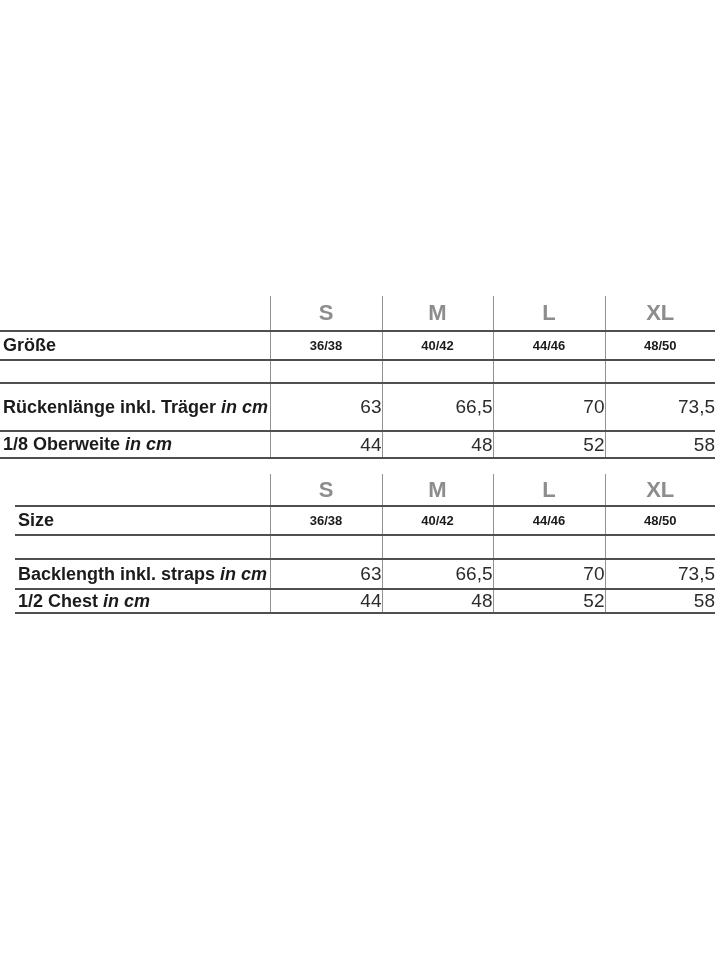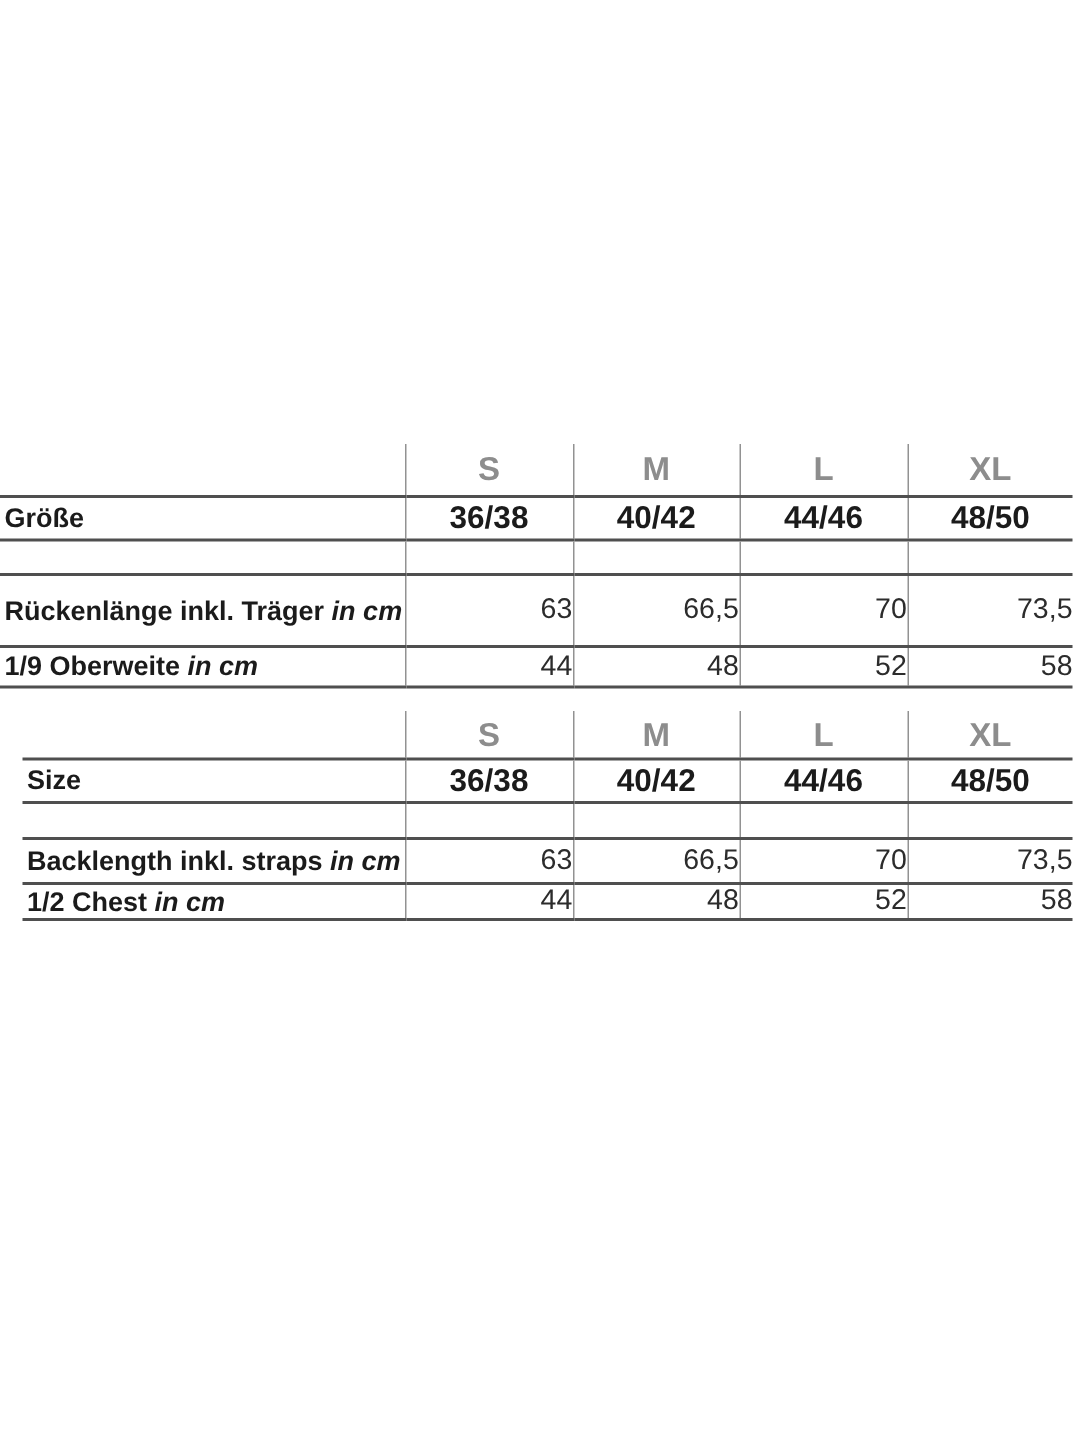--- a/index.html
+++ b/index.html
@@ -46,21 +46,21 @@
   td.vline, th.vline {
     border-left: 1px solid #929292;
   }
   th.sz-header {
     font-size: 22px;
     font-weight: bold;
     color: #8d8d8d;
     text-align: center;
   }
   td.size-val {
-    font-size: 21px;
+    font-size: 13px;
     font-weight: bold;
     color: #1b1b1b;
     text-align: center;
   }
   td.label-cell {
     font-size: 18px;
     font-weight: bold;
     color: #1b1b1b;
     text-align: left;
     padding-left: 3px;
@@ -113,21 +113,21 @@
         <td class="vline"></td>
       </tr>
       <tr class="hline" style="height:48px">
         <td class="label-cell"><span>Rückenlänge inkl. Träger</span><span class="suffix">in cm</span></td>
         <td class="val vline">63</td>
         <td class="val vline">66,5</td>
         <td class="val vline">70</td>
         <td class="val vline">73,5</td>
       </tr>
       <tr class="hline" style="height:27px">
-        <td class="label-cell"><span>1/9 Oberweite</span><span class="suffix">in cm</span></td>
+        <td class="label-cell"><span>1/8 Oberweite</span><span class="suffix">in cm</span></td>
         <td class="val vline">44</td>
         <td class="val vline">48</td>
         <td class="val vline">52</td>
         <td class="val vline">58</td>
       </tr>
     </tbody>
       </table>
 
     <table class="size-table indented">
       <colgroup>

